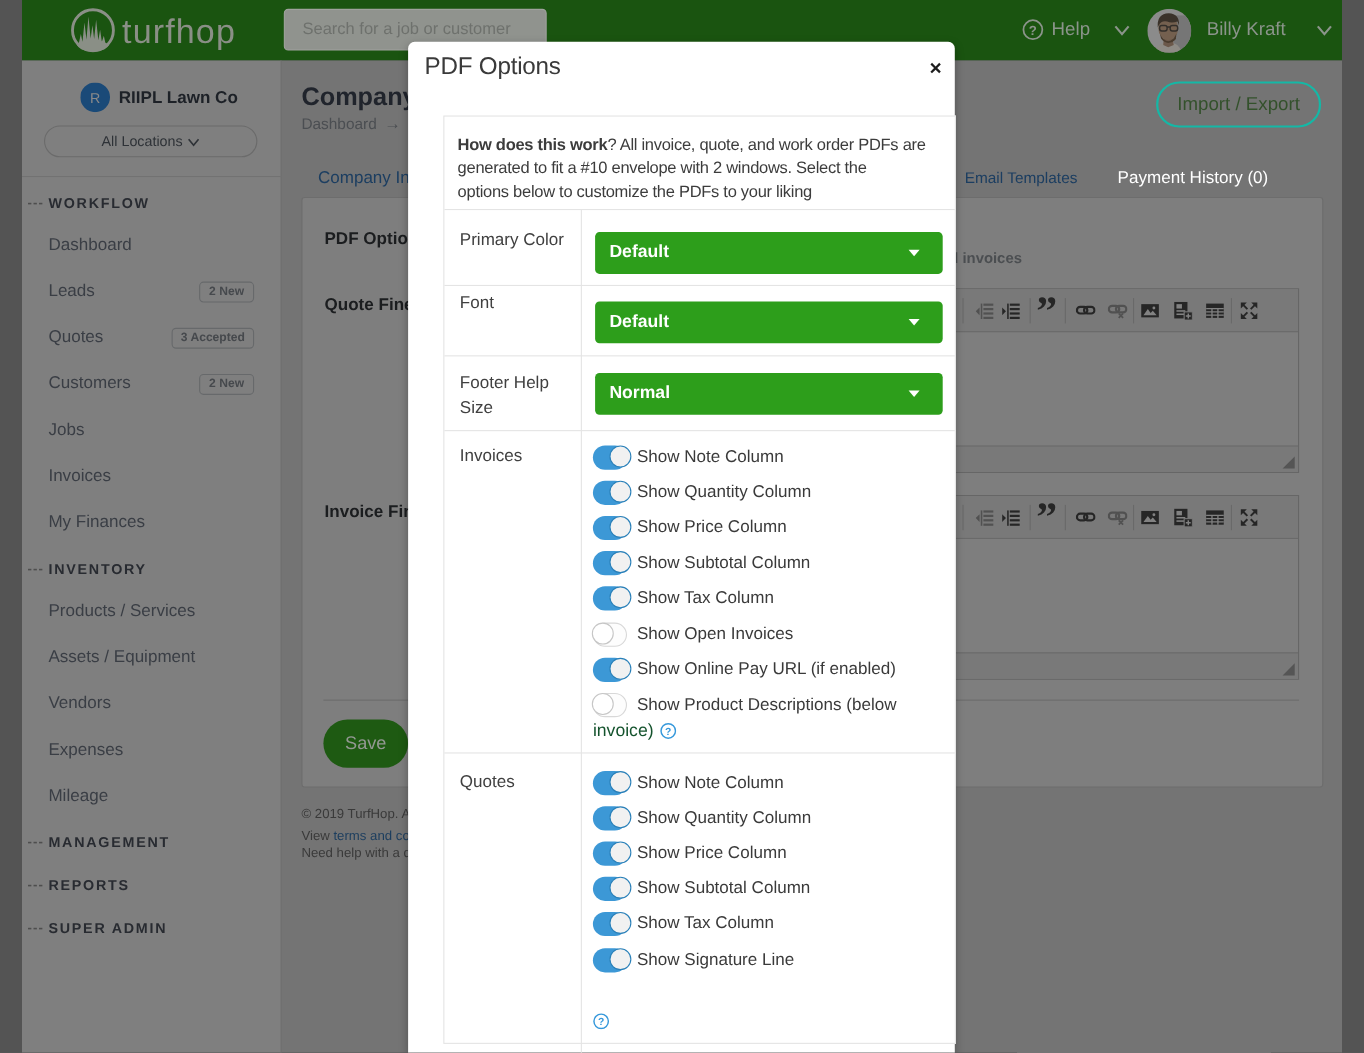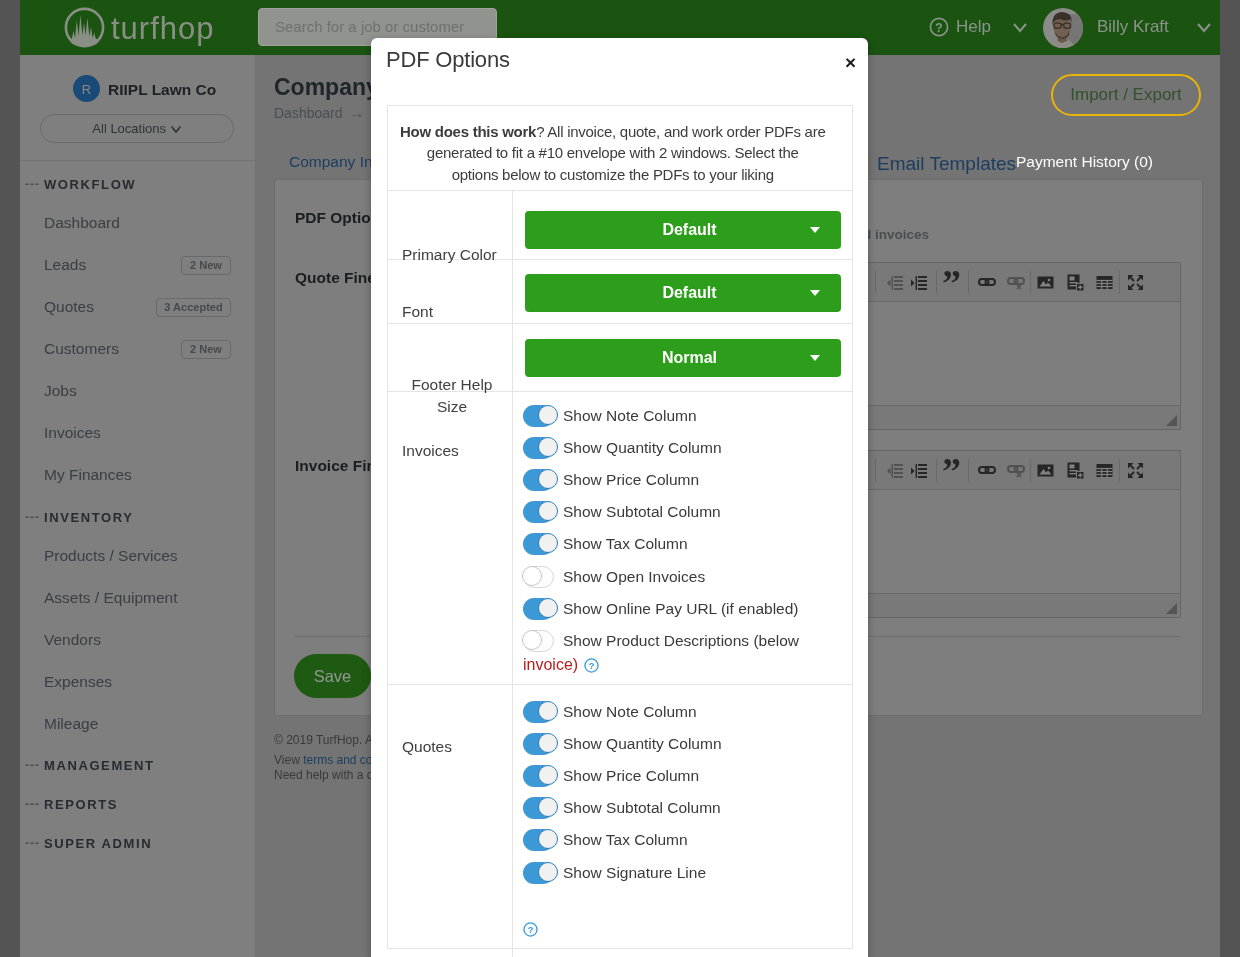--- a/index.html
+++ b/index.html
@@ -34,25 +34,25 @@
   .ed-toolbar { position:absolute; left:0; top:0; width:579px; height:39px; background:#797979; border-bottom:1px solid #6a6a6a; }
   .ed-bottom { position:absolute; left:0; bottom:0; width:579px; height:24px; background:#797979; border-top:1px solid #6a6a6a; }
   .ed-sep { position:absolute; top:8px; width:1px; height:23px; background:#696969; }
   .icon { position:absolute; top:11px; }
   .resz { position:absolute; right:3px; bottom:3px; width:0; height:0;
     border-left:11px solid transparent; border-bottom:11px solid #555; }
 
   
   #modal { left:371px; top:38px; width:497px; height:919px; background:#fff;
     border-radius:6px 6px 0 0; box-shadow:0 3px 9px rgba(0,0,0,.3); }
-  #mbox { position:absolute; left:16px; top:67px; width:466px; height:844px;
-    border:1px solid #e4e4e4; background:#fff;text-align:center; }
+  #mbox { position:absolute; left:32px; top:67px; width:466px; height:844px;
+    border:1px solid #e4e4e4; background:#fff; }
   .mrow-border { position:absolute; left:0; width:464px; border-top:1px solid #e4e4e4; }
   #vdiv { position:absolute; left:124px; top:84px; width:1px; height:768px; background:#e4e4e4; }
-  .mlabel { position:absolute; left:14px; font-size:15.5px; color:#404040;margin-top:36px; }
+  .mlabel { position:absolute; left:14px; font-size:15.5px; color:#404040; }
   .gbtn { position:absolute; left:137px; width:316px; height:38px; background:#2d9e1b; border-radius:4px;
     color:#fff; font-weight:bold; font-size:16px; line-height:38px; padding-left:13px; }
   .gbtn .caret { position:absolute; right:21px; top:16px; width:0; height:0;
     border:5.5px solid transparent; border-top:6px solid #fff; }
   .trow { position:absolute; left:135px; height:22px; white-space:nowrap; }
   .tg { display:inline-block; position:relative; width:37px; height:22px; vertical-align:middle; }
   .tg .tr { position:absolute; left:0; top:0; width:31px; height:22px; border-radius:11px; background:#3c98d6; }
   .tg .kn { position:absolute; left:15px; top:0px; width:20px; height:20px; border-radius:50%;
     background:#f1f1f1; border:1px solid #2a80b9; }
   .tg.off .tr { background:#fdfdfd; border:1px solid #d8d8d8; }
@@ -141,24 +141,24 @@
     <div class="sb-item" style="top:660px">Mileage</div>
     <div class="sb-sec" style="top:703px">MANAGEMENT<span class="dashes" style="top:0px;left:-19px">---</span></div>
     <div class="sb-sec" style="top:742px">REPORTS<span class="dashes" style="top:0px;left:-19px">---</span></div>
     <div class="sb-sec" style="top:781px">SUPER ADMIN<span class="dashes" style="top:0px;left:-19px">---</span></div>
   </div>
 
   <div id="content" class="abs">
     <div class="abs" style="left:18px;top:19px;font-size:23px;font-weight:bold;color:#20242c">Company Settings</div>
     <div class="abs" style="left:18px;top:49px;font-size:14px;color:#4b4e52">Dashboard <span style="font-size:15px;margin:0 3px">→</span> Company Settings</div>
     <div class="abs" style="left:33px;top:98px;font-size:15.5px;color:#1c3e61">Company Info</div>
-    <div class="abs" style="left:621px;top:98px;font-size:19px;color:#1c3e61">Email Templates</div>
+    <div class="abs" style="left:621px;top:98px;font-size:14px;color:#1c3e61">Email Templates</div>
     <div class="abs" style="left:760px;top:98px;font-size:15.5px;color:#ffffff">Payment History (0)</div>
 
-    <div class="abs" style="left:795px;top:19px;width:150px;height:42px;border:2px solid #eab308;border-radius:21px;
+    <div class="abs" style="left:795px;top:19px;width:150px;height:42px;border:2px solid #14b8a6;border-radius:21px;
       text-align:center;line-height:38px;font-size:17px;color:#33512b">Import / Export</div>
 
     <div class="abs" style="left:18px;top:124px;width:929px;height:537px;background:#7e7e7e;border:1px solid #6d6d6d;border-radius:3px"></div>
     <div class="abs" style="left:39px;top:154px;font-size:15.5px;font-weight:bold;color:#1b1d1f">PDF Options</div>
     <div class="abs" style="left:300px;top:172px;width:373px;text-align:right;font-size:13.5px;font-weight:bold;color:#4b4e51">This controls the PDF settings for quotes and invoices</div>
     <div class="abs" style="left:39px;top:214px;font-size:15.5px;font-weight:bold;color:#1b1d1f">Quote Fineprint</div>
     <div class="abs" style="left:39px;top:402px;font-size:15.5px;font-weight:bold;color:#1b1d1f">Invoice Fineprint</div>
 
     <div class="editor abs" style="left:344px;top:207px">
       <div class="ed-toolbar">
@@ -363,21 +363,21 @@
 
       <div class="mlabel" style="top:300px">Invoices</div>
       <div class="trow" style="top:299px"><span class="tg"><span class="tr"></span><span class="kn"></span></span><span class="tlab">Show Note Column</span></div>
       <div class="trow" style="top:331px"><span class="tg"><span class="tr"></span><span class="kn"></span></span><span class="tlab">Show Quantity Column</span></div>
       <div class="trow" style="top:363px"><span class="tg"><span class="tr"></span><span class="kn"></span></span><span class="tlab">Show Price Column</span></div>
       <div class="trow" style="top:395px"><span class="tg"><span class="tr"></span><span class="kn"></span></span><span class="tlab">Show Subtotal Column</span></div>
       <div class="trow" style="top:427px"><span class="tg"><span class="tr"></span><span class="kn"></span></span><span class="tlab">Show Tax Column</span></div>
       <div class="trow" style="top:460px"><span class="tg off"><span class="tr"></span><span class="kn"></span></span><span class="tlab">Show Open Invoices</span></div>
       <div class="trow" style="top:492px"><span class="tg"><span class="tr"></span><span class="kn"></span></span><span class="tlab">Show Online Pay URL (if enabled)</span></div>
       <div class="trow" style="top:524px"><span class="tg off"><span class="tr"></span><span class="kn"></span></span><span class="tlab">Show Product Descriptions (below</span></div>
-      <div class="abs" style="left:135px;top:550px;font-size:16px;color:#b91c1c">invoice) <svg class="qmark" style="margin-left:1px" width="15" height="15" viewBox="0 0 16 16">
+      <div class="abs" style="left:135px;top:550px;font-size:16px;color:#14532d">invoice) <svg class="qmark" style="margin-left:1px" width="15" height="15" viewBox="0 0 16 16">
             <circle cx="8" cy="8" r="7" fill="none" stroke="#3598db" stroke-width="1.4"></circle>
             <text x="8" y="12" text-anchor="middle" font-size="10" font-weight="bold" fill="#3598db" font-family="Liberation Sans">?</text>
           </svg>
       </div>
 
       <div class="mlabel" style="top:596px">Quotes</div>
       <div class="trow" style="top:595px"><span class="tg"><span class="tr"></span><span class="kn"></span></span><span class="tlab">Show Note Column</span></div>
       <div class="trow" style="top:627px"><span class="tg"><span class="tr"></span><span class="kn"></span></span><span class="tlab">Show Quantity Column</span></div>
       <div class="trow" style="top:659px"><span class="tg"><span class="tr"></span><span class="kn"></span></span><span class="tlab">Show Price Column</span></div>
       <div class="trow" style="top:691px"><span class="tg"><span class="tr"></span><span class="kn"></span></span><span class="tlab">Show Subtotal Column</span></div>

